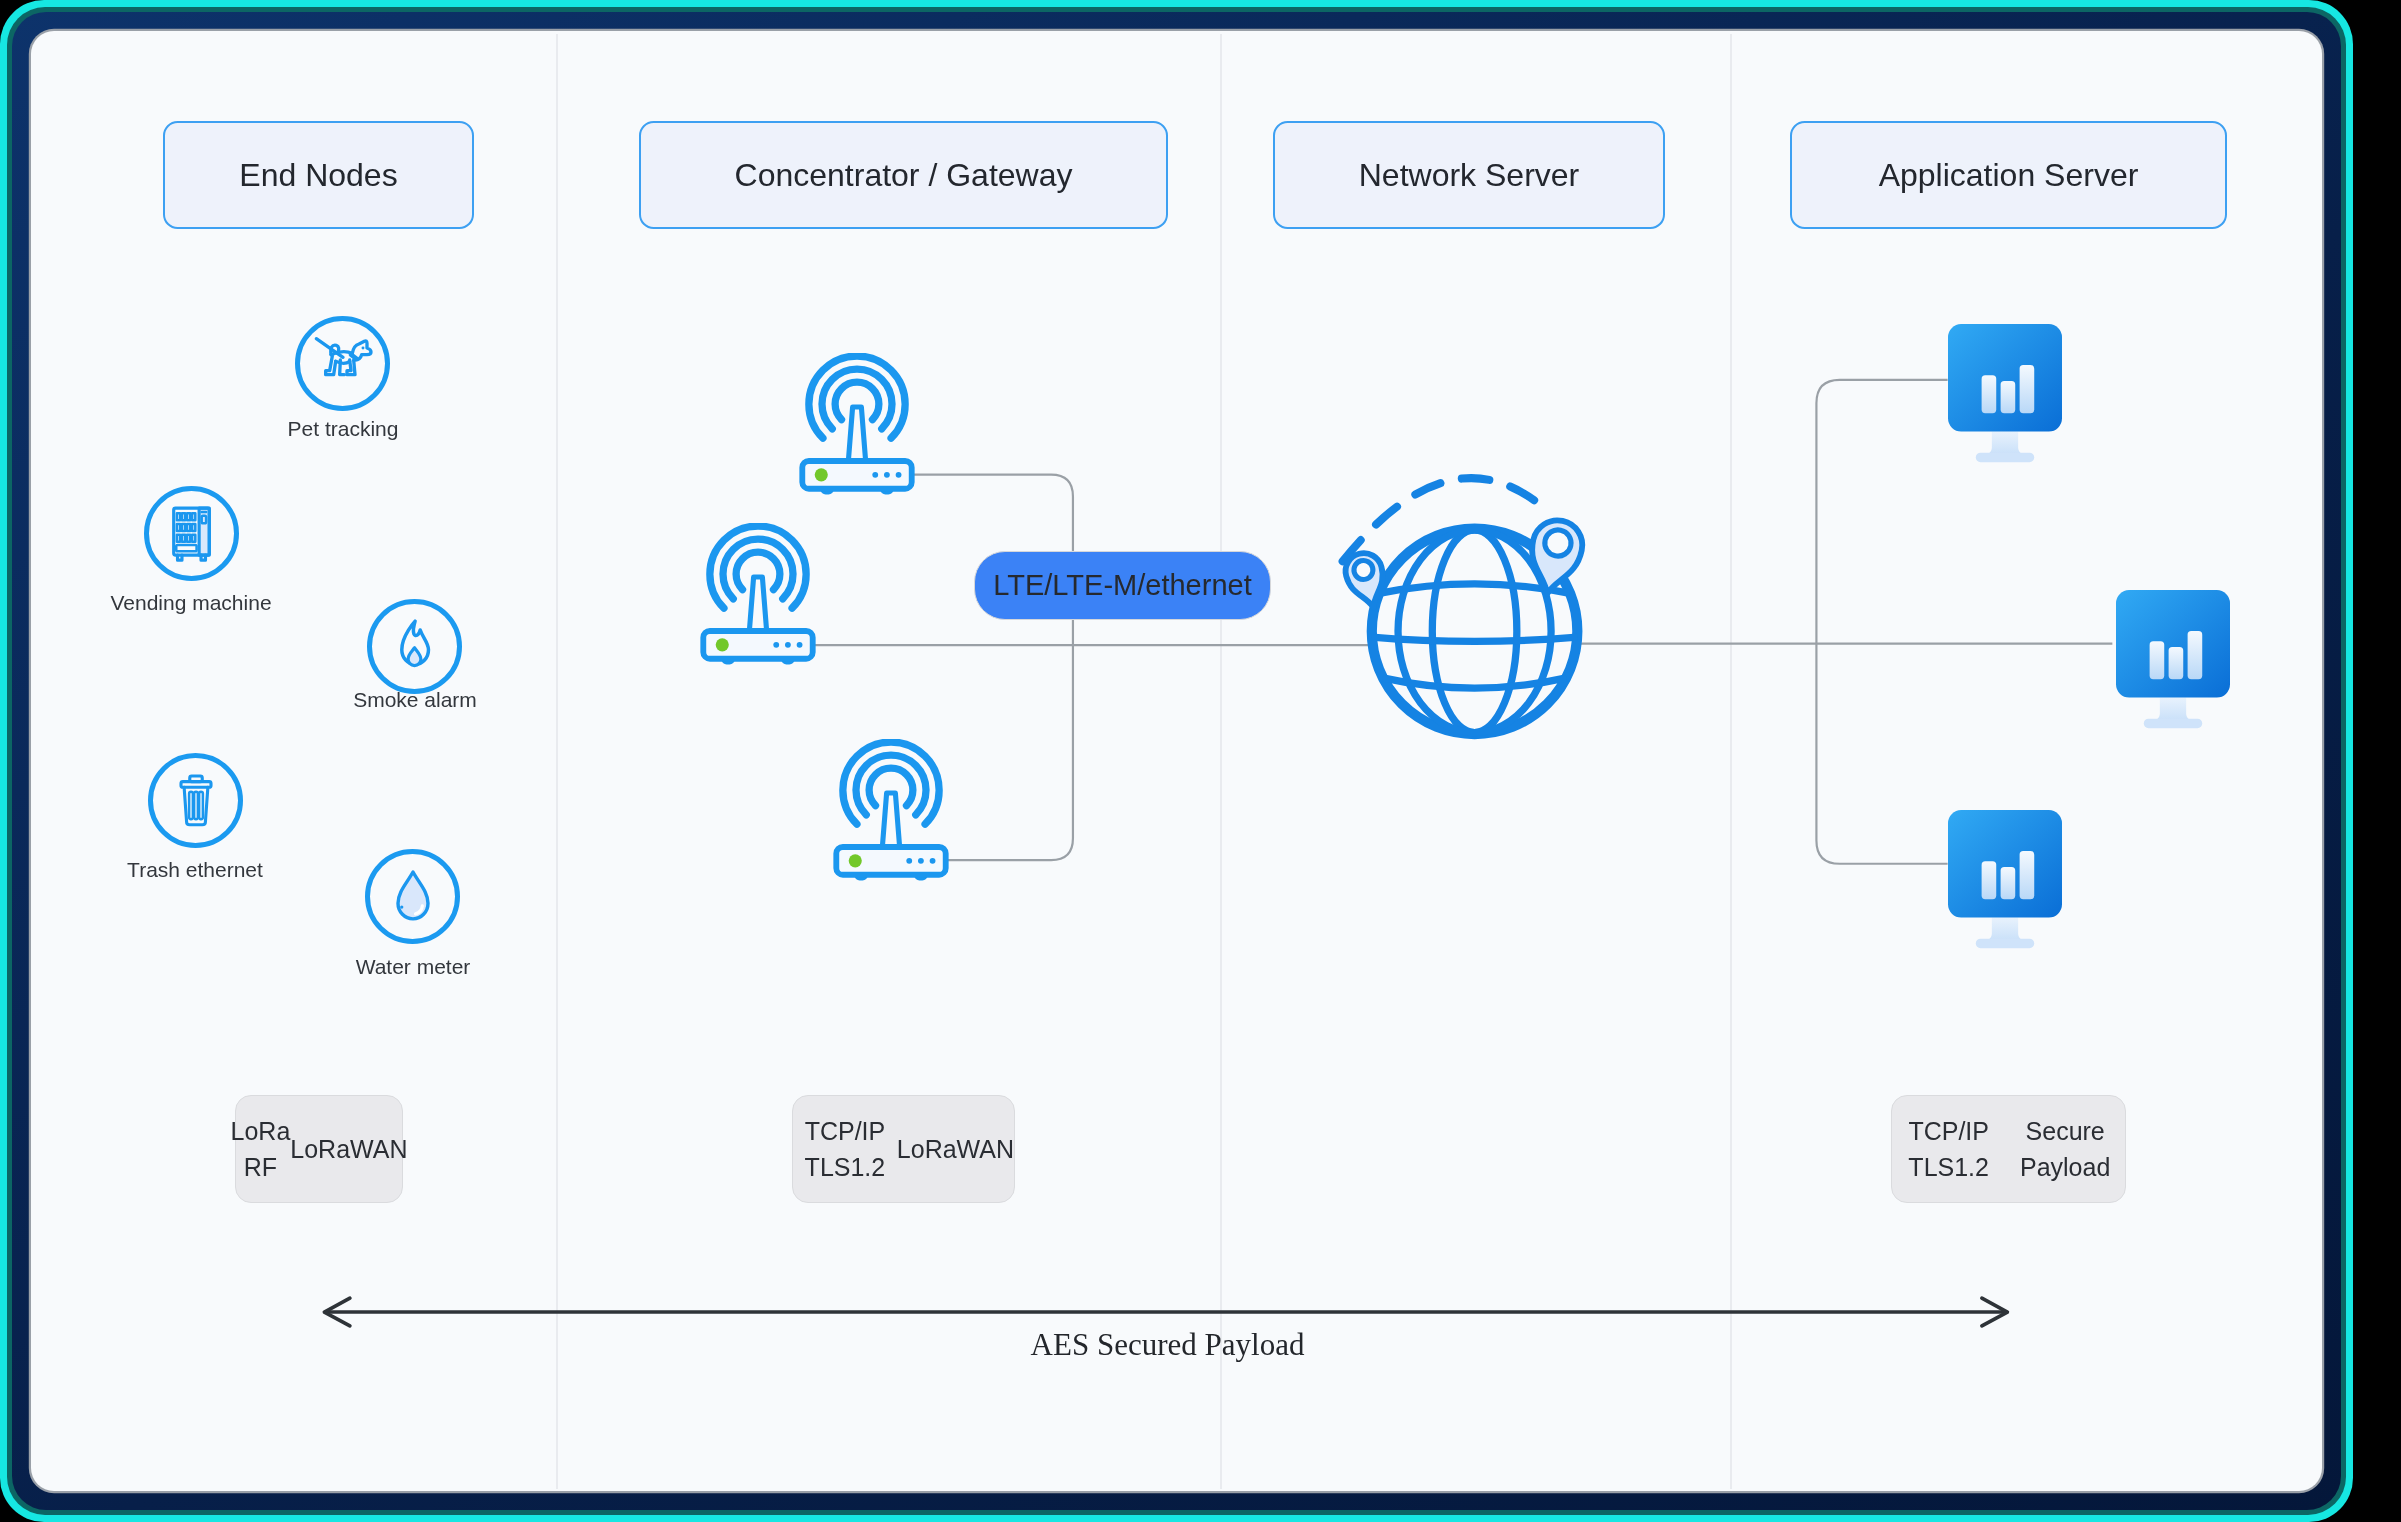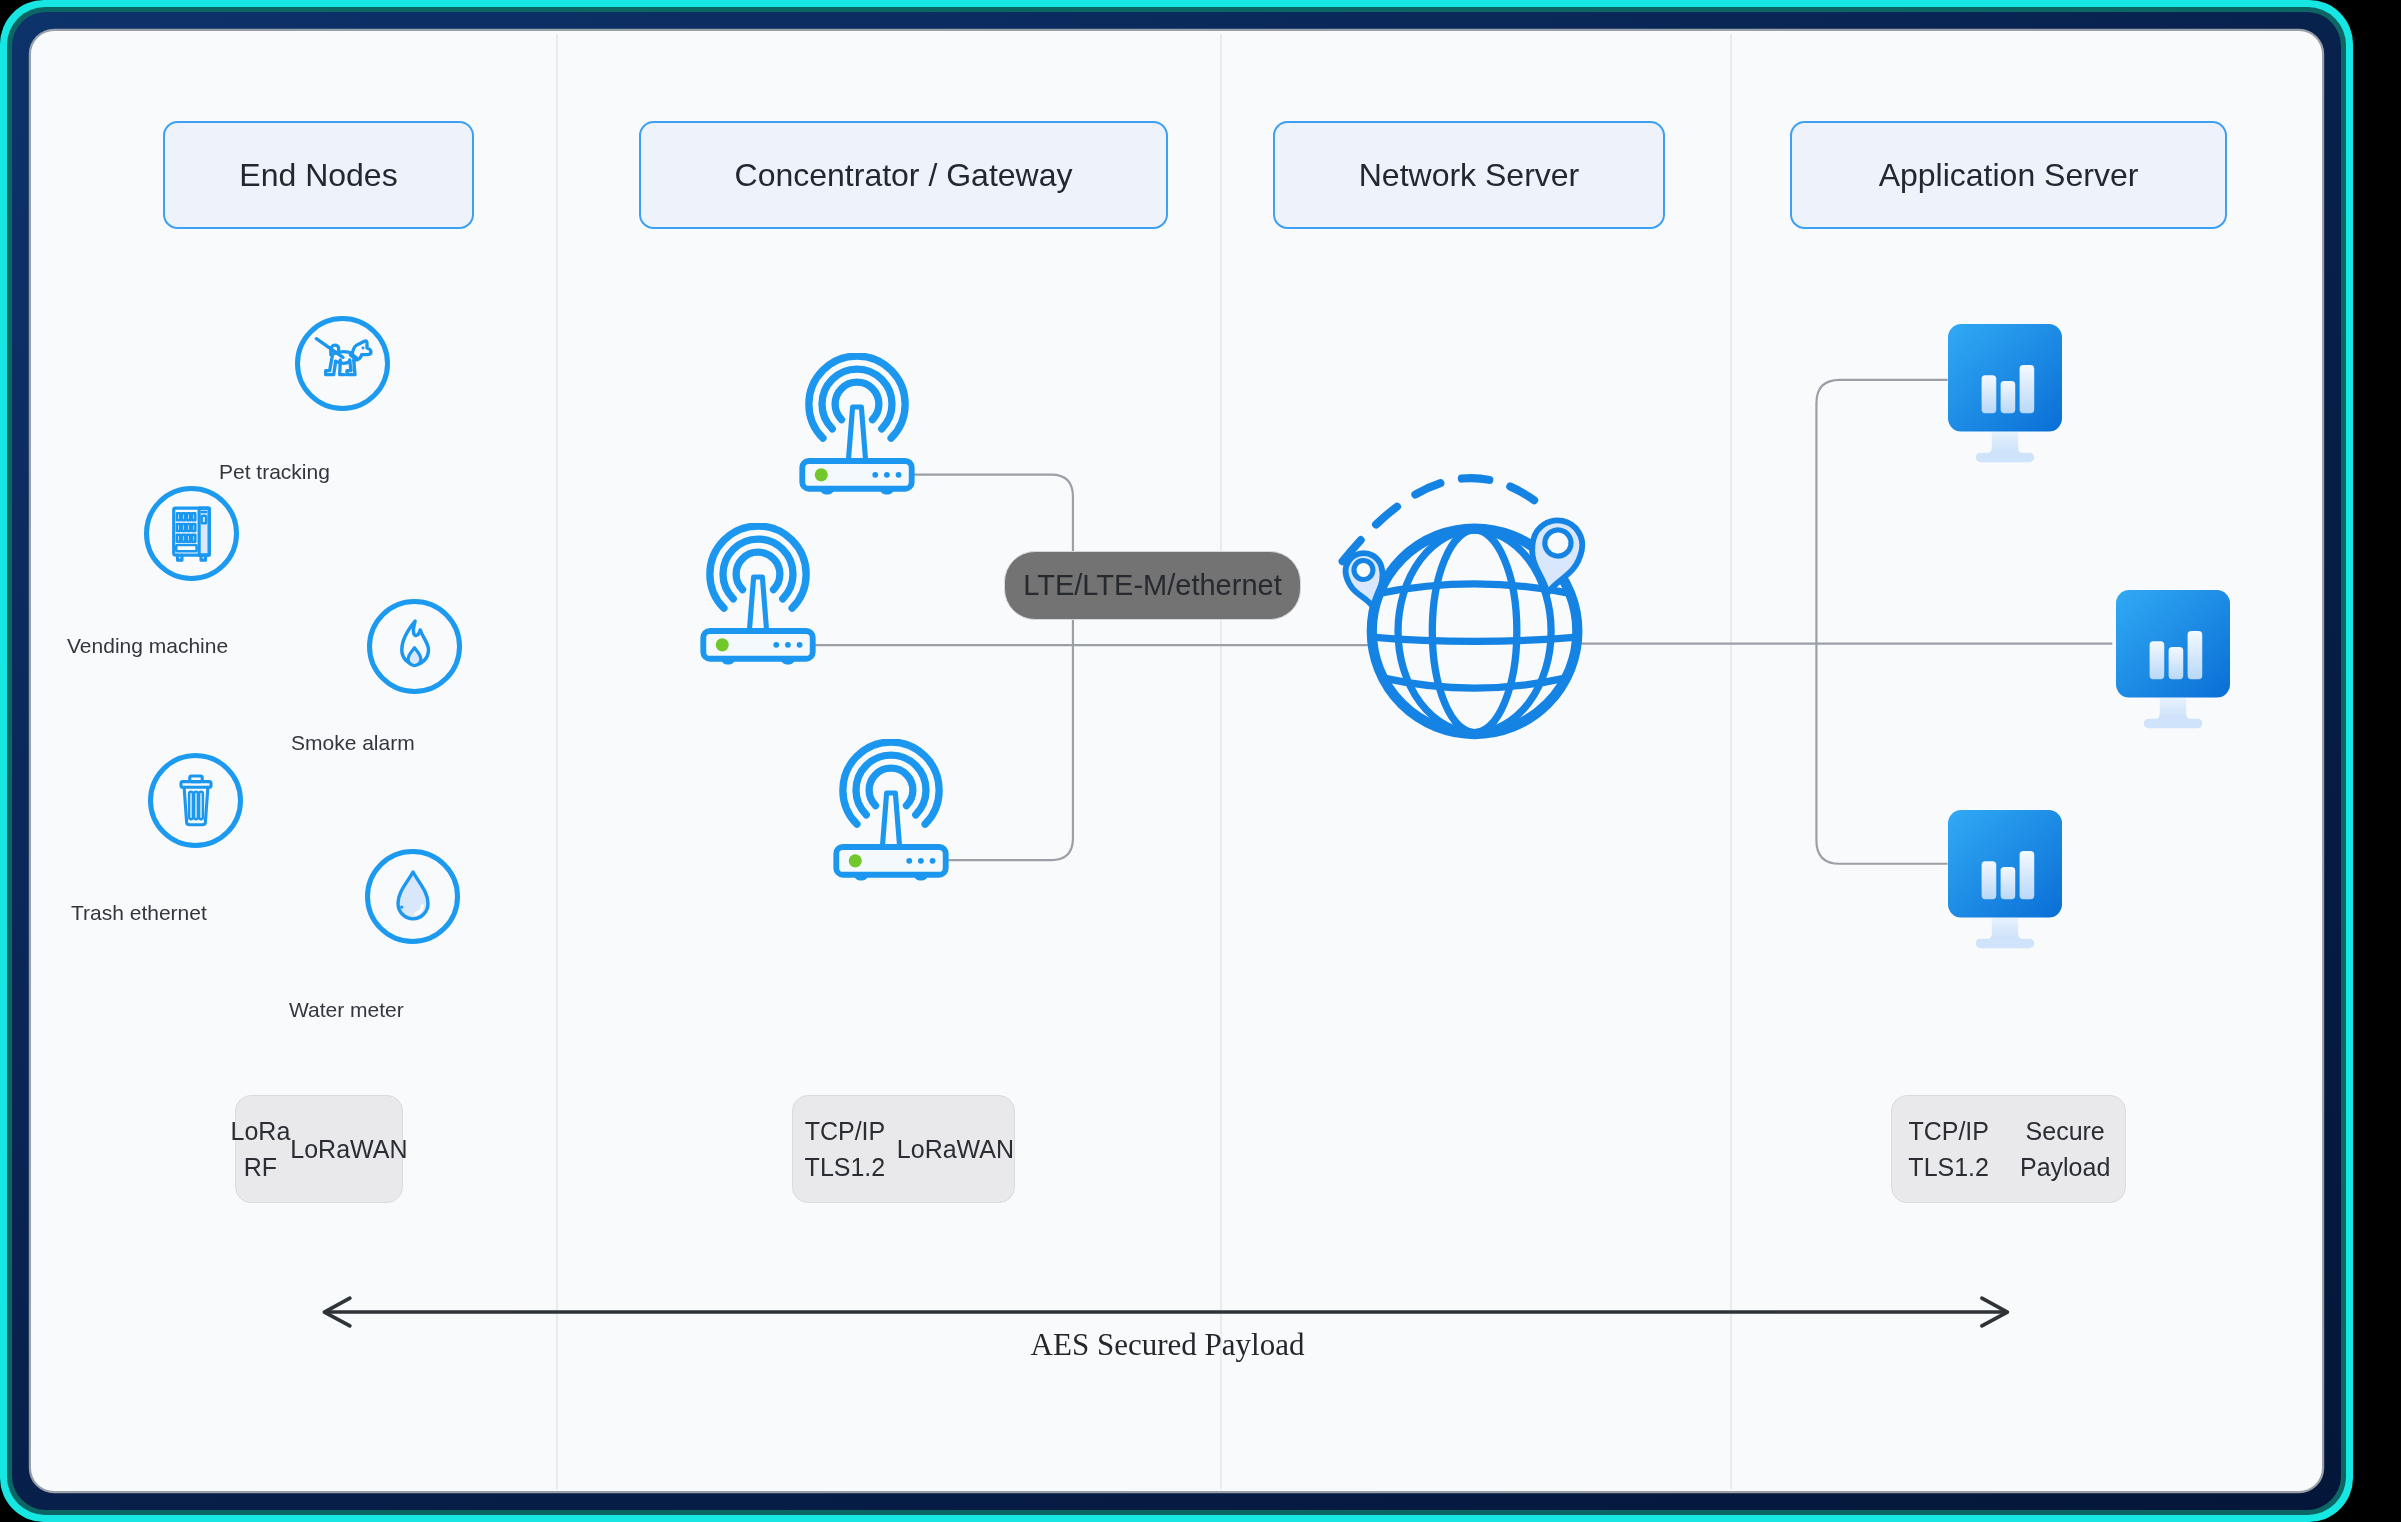--- a/index.html
+++ b/index.html
@@ -7,25 +7,25 @@
   .ring-cyan{position:absolute;inset:0;border-radius:44px;background:#16e7e2;}
   .ring-teal{position:absolute;inset:6.6px;border-radius:38px;background:#0c6664;}
   .ring-navy{position:absolute;inset:11.7px;border-radius:34px;background:linear-gradient(150deg,#0d336b 0%,#071f49 55%,#04173a 100%);}
   .card{position:absolute;inset:31px;border-radius:23px;background:#f8fafc;box-shadow:0 0 0 2.2px #9aa0a8;}
   .vdiv{position:absolute;top:34px;height:1455px;width:1.5px;background:#e9ebef;}
   .overlay{position:absolute;left:0;top:0;pointer-events:none;}
   .hdr{position:absolute;height:108px;border:2.2px solid #3da0f2;border-radius:14.6px;background:#eef2fb;
        display:flex;align-items:center;justify-content:center;font-size:32px;color:#23272e;box-sizing:border-box;}
   .node-circle{position:absolute;width:95px;height:95px;border-radius:50%;border:5.1px solid #1b9af0;
        box-sizing:border-box;display:flex;align-items:center;justify-content:center;background:#f8fafc;}
-  .node-label{position:absolute;width:248px;font-size:21px;color:#33373d;margin-top:43px;}
+  .node-label{position:absolute;width:248px;text-align:center;font-size:21px;color:#33373d;}
   .router{position:absolute;width:124px;height:146px;}
   .monitor{position:absolute;width:114px;height:139px;}
-  .chip{position:absolute;background:#737373;border:1.5px solid #d6d7da;border-radius:31px;
-       display:flex;align-items:center;justify-content:center;font-size:29px;color:#26292e;box-sizing:border-box;margin-left:30px;}
+  .chip{position:absolute;background:#3b82f6;border:1.5px solid #d6d7da;border-radius:31px;
+       display:flex;align-items:center;justify-content:center;font-size:29px;color:#26292e;box-sizing:border-box;}
   .chip2{position:absolute;background:#e9e9ec;border:1.5px solid #dadbde;border-radius:16px;
        display:flex;flex-direction:row;align-items:center;justify-content:center;
        font-size:25px;line-height:1.45;color:#2a2d33;text-align:center;box-sizing:border-box;}
   .arrow-label{position:absolute;left:876px;top:1327px;width:583px;text-align:center;font-size:31px;color:#23262b;font-family:Liberation Serif, serif;}
 </style>
 </head>
 <body>
 
 <svg width="0" height="0" style="position:absolute">
   <defs>

